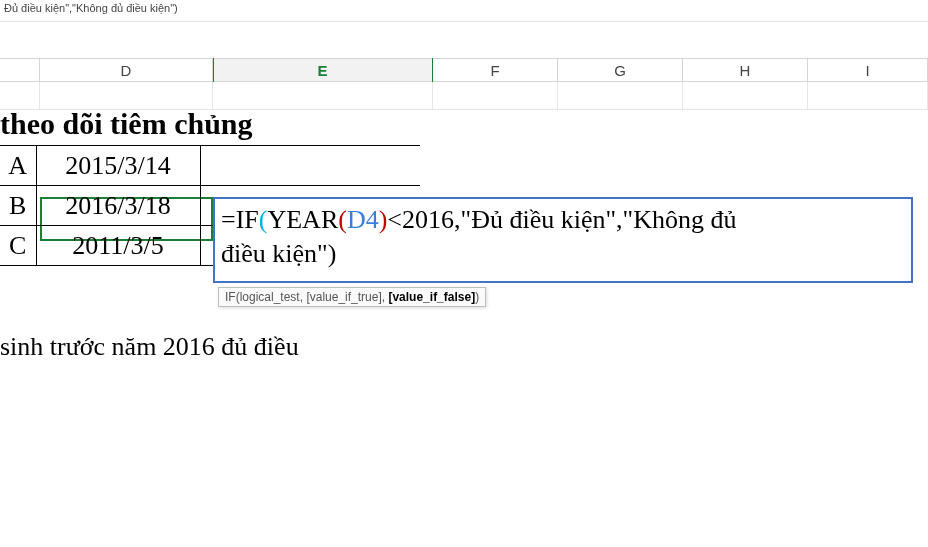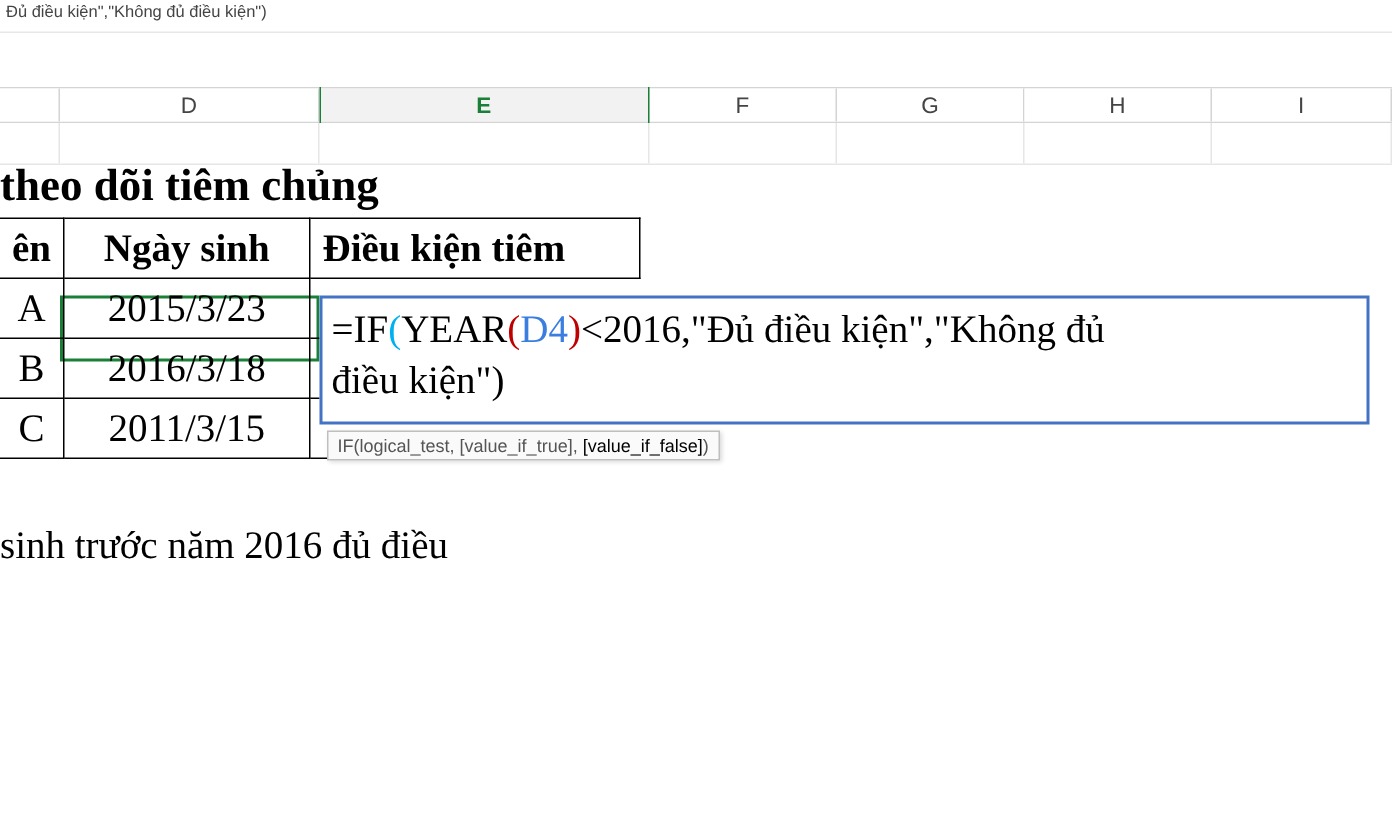--- a/index.html
+++ b/index.html
@@ -117,21 +117,21 @@
     position: absolute;
     background: #fafafa;
     border: 1px solid #bfbfbf;
     font-family: Arial, sans-serif;
     font-size: 12px;
     color: #555;
     padding: 2px 6px;
     box-shadow: 1px 1px 3px rgba(0,0,0,0.15);
     white-space: nowrap;
   }
-  .tooltip b { font-weight: normal; color: #000; }
+  .tooltip b { font-weight: bold; color: #000; }
   
   .note {
     position: absolute;
     font-family: "Times New Roman", serif;
     font-size: 26px;
     color: #000;
     line-height: 1.3;
   }
 </style>
 </head>
@@ -164,49 +164,44 @@
 </div>
 
 <div class="editing-col-border" style="top:58px;left:213px;width:220px;height:24px"></div>
 
 <div class="selected-cell" style="top:197px;left:40px;width:173px;height:44px"></div>
 
 <div class="databox">
   <div class="title-row" style="width:433px;border-bottom:none">theo dõi tiêm chủng</div>
   <table class="data">
     <tbody>
-        <tr>
-      <th class="left-col">ên</th>
-      <th class="date-col">Ngày sinh</th>
-      <th class="cond-col">Điều kiện tiêm</th>
-    </tr>
     <tr>
       <td class="left-col">A</td>
-      <td class="date-col">2015/3/23</td>
+      <td class="date-col">2015/3/14</td>
       <td class="cond-col empty-cond"></td>
     </tr>
     <tr>
       <td class="left-col">B</td>
       <td class="date-col">2016/3/18</td>
       <td class="cond-col empty-cond"></td>
     </tr>
     <tr>
       <td class="left-col" style="border-left:none">C</td>
-      <td class="date-col">2011/3/15</td>
+      <td class="date-col">2011/3/5</td>
       <td class="cond-col empty-cond"></td>
     </tr>
   </tbody>
     </table>
 </div>
 
 <div class="edit-cell" style="top:197px;left:213px;width:700px;height:86px">
   <span>
     <span class="fn">=IF</span><span class="paren1">(</span><span class="fn">YEAR</span><span class="paren2">(</span><span class="ref">D4</span><span class="paren2">)</span><span class="fn">&lt;2016,"Đủ điều kiện","Không đủ</span><br><span class="fn">điều kiện")</span>
   </span>
 </div>
 
 <div class="tooltip" style="top:287px;left:218px">
   <span>IF(</span><span>logical_test</span><span>, [value_if_true], </span><b>[value_if_false]</b><span>)</span>
 </div>
 
-<div class="note" style="top:347px;left:0">
+<div class="note" style="top:330px;left:0">
   <div>sinh trước năm 2016 đủ điều</div>
 </div>
 
 </body></html>

